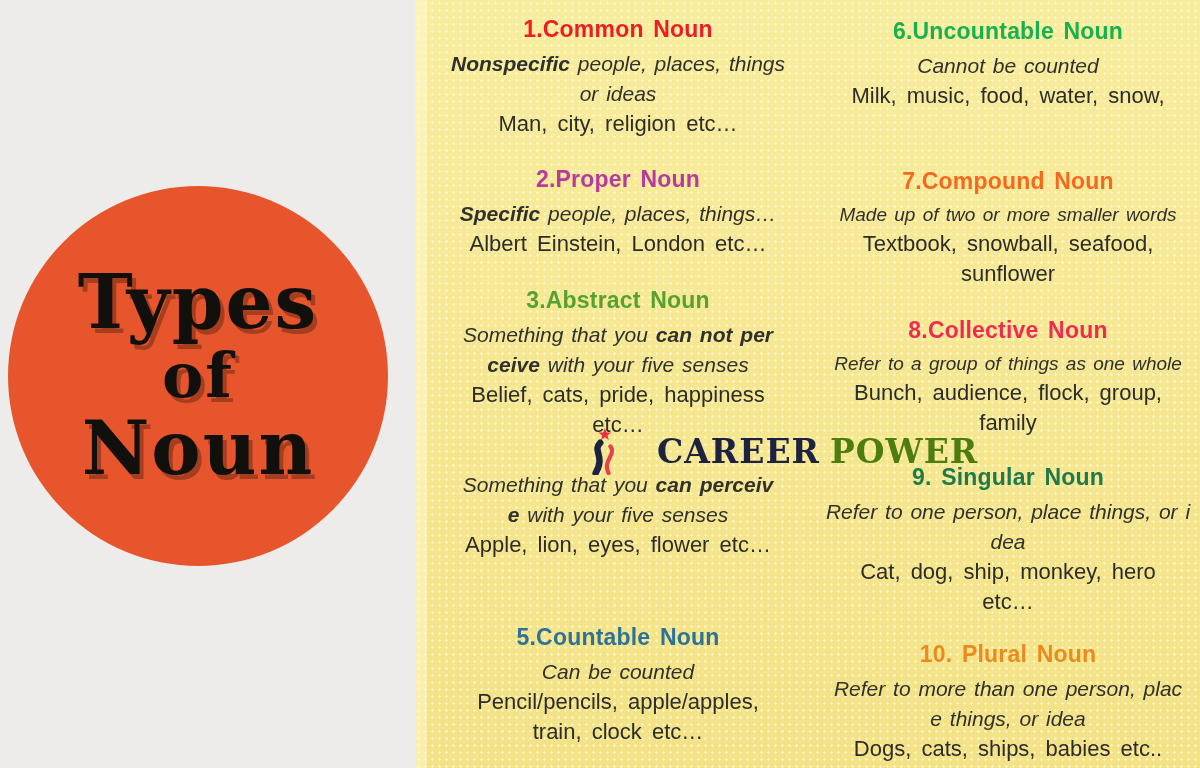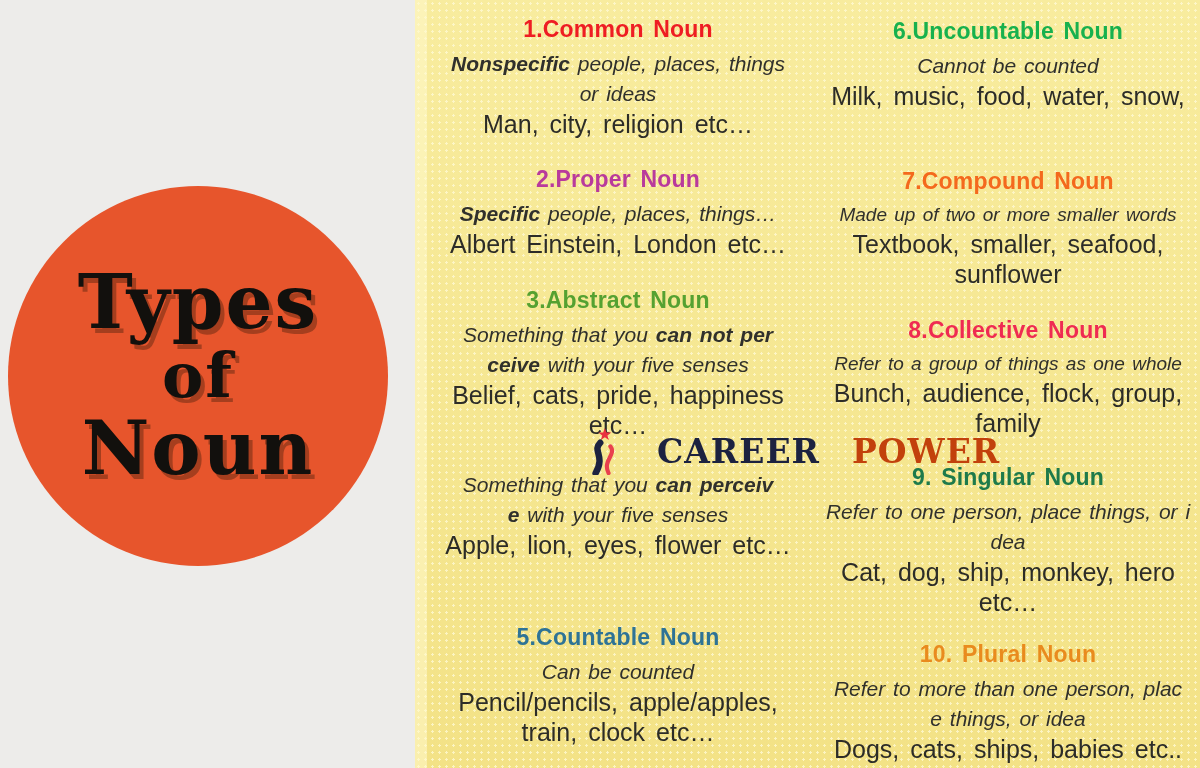--- a/index.html
+++ b/index.html
@@ -36,30 +36,30 @@
   }
   .panel-edge{position:absolute;left:0;top:0;bottom:0;width:12px;background:rgba(255,249,205,0.55);}
   .col{position:absolute;top:0;width:378px;height:768px;text-align:center;}
   .col#col1{left:14px;}
   .col#col2{left:404px;}
   .section{position:absolute;left:0;width:100%;}
   .heading{font-size:23px;font-weight:700;letter-spacing:0.2px;margin-bottom:6px;word-spacing:3px;}
   .desc{font-size:21px;font-style:italic;color:#30302c;line-height:30px;word-spacing:2px;white-space:nowrap;}
   .desc.small{font-size:19px;line-height:28px;}
   .desc b{font-weight:700;}
-  .example{font-size:25px;color:#2c2c28;line-height:30px;word-spacing:4px;white-space:nowrap;}
+  .example{font-size:22px;color:#2c2c28;line-height:30px;word-spacing:4px;white-space:nowrap;}
   
   .logo{
     position:absolute;left:586px;top:426px;height:50px;z-index:5;
     display:flex;align-items:center;
     font-family:"DejaVu Serif",serif;font-weight:700;font-size:33px;letter-spacing:1px;
   }
   .logo svg{margin-right:6px;}
   .brand1{color:#1c2240;margin-right:10px;margin-left:31px;}
-  .brand2{color:#c2410c;margin-left:22px;}
+  .brand2{color:#4d7c0f;}
 </style>
 </head>
 <body>
 
 <div class="stage">
 
   <div class="left-panel">
     <div class="title-circle">
       <div class="title-line t1">Types</div>
       <div class="title-line t2">of</div>
@@ -102,21 +102,21 @@
       </div>
     <div class="col" id="col2">
         <div class="section" style="top: 18px;">
           <div class="heading" style="color: rgb(23, 177, 78);">6.Uncountable Noun</div>
           <div class="desc">Cannot be counted</div>
           <div class="example">Milk, music, food, water, snow,</div>
         </div>
         <div class="section" style="top: 168px;">
           <div class="heading" style="color: rgb(244, 105, 29);">7.Compound Noun</div>
           <div class="desc small">Made up of two or more smaller words</div>
-          <div class="example">Textbook, smaller, seafood,</div>
+          <div class="example">Textbook, snowball, seafood,</div>
           <div class="example">sunflower</div>
         </div>
         <div class="section" style="top: 317px;">
           <div class="heading" style="color: rgb(239, 43, 82);">8.Collective Noun</div>
           <div class="desc small">Refer to a group of things as one whole</div>
           <div class="example">Bunch, audience, flock, group,</div>
           <div class="example">family</div>
         </div>
         <div class="section" style="top: 464px;">
           <div class="heading" style="color: rgb(30, 122, 75);">9. Singular Noun</div>

